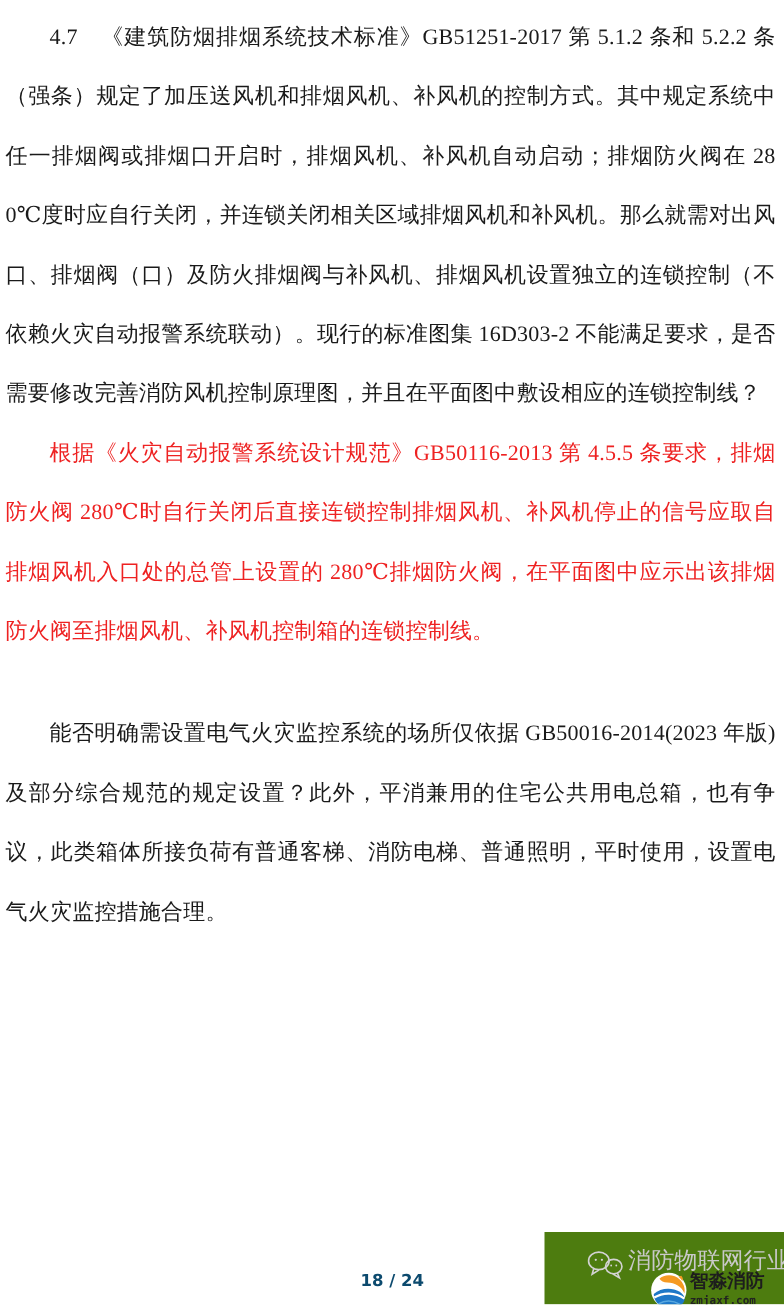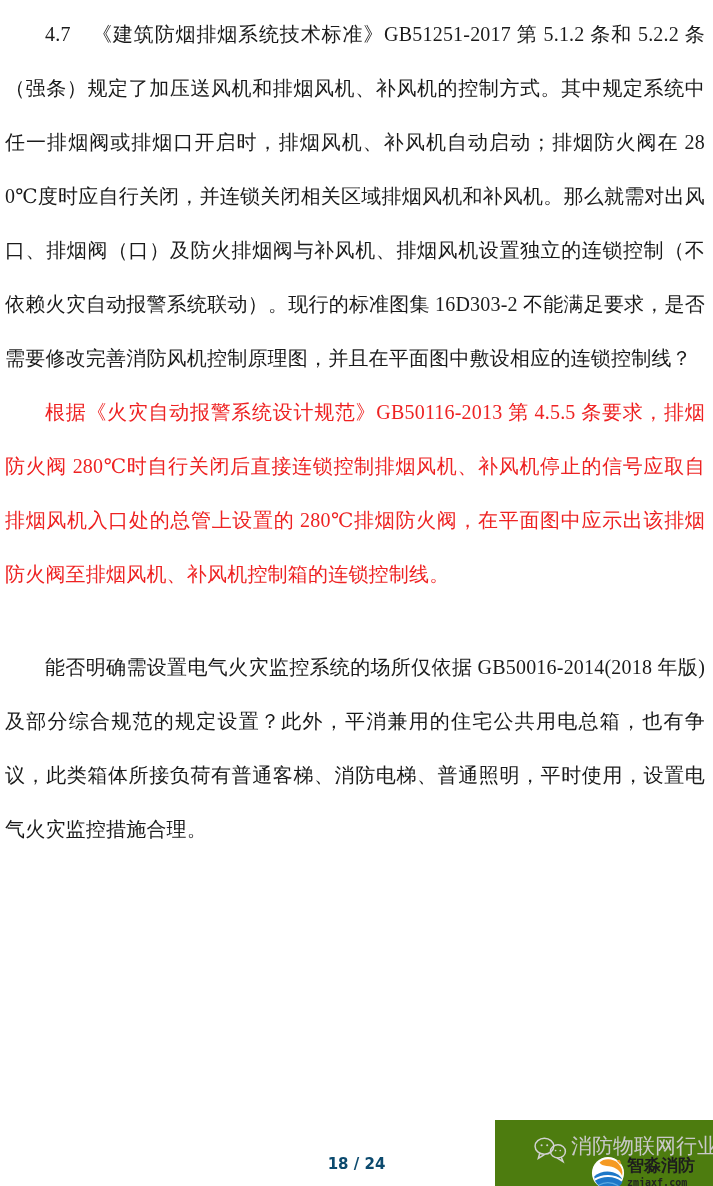--- a/index.html
+++ b/index.html
@@ -64,21 +64,21 @@
 </style>
 </head>
 <body>
 
 <div class="page">
 
   <div class="content">
     <p class="para question">4.7　《建筑防烟排烟系统技术标准》GB51251-2017 第 5.1.2 条和 5.2.2 条（强条）规定了加压送风机和排烟风机、补风机的控制方式。其中规定系统中任一排烟阀或排烟口开启时，排烟风机、补风机自动启动；排烟防火阀在 280℃度时应自行关闭，并连锁关闭相关区域排烟风机和补风机。那么就需对出风口、排烟阀（口）及防火排烟阀与补风机、排烟风机设置独立的连锁控制（不依赖火灾自动报警系统联动）。现行的标准图集 16D303-2 不能满足要求，是否需要修改完善消防风机控制原理图，并且在平面图中敷设相应的连锁控制线？</p>
     <p class="para answer">根据《火灾自动报警系统设计规范》GB50116-2013 第 4.5.5 条要求，排烟防火阀 280℃时自行关闭后直接连锁控制排烟风机、补风机停止的信号应取自排烟风机入口处的总管上设置的 280℃排烟防火阀，在平面图中应示出该排烟防火阀至排烟风机、补风机控制箱的连锁控制线。</p>
     <div class="para-gap"></div>
-    <p class="para question">能否明确需设置电气火灾监控系统的场所仅依据 GB50016-2014(2018 年版)及部分综合规范的规定设置？此外，平消兼用的住宅公共用电总箱，也有争议，此类箱体所接负荷有普通客梯、消防电梯、普通照明，平时使用，设置电气火灾监控措施合理。</p>
+    <p class="para question">能否明确需设置电气火灾监控系统的场所仅依据 GB50016-2014(2023 年版)及部分综合规范的规定设置？此外，平消兼用的住宅公共用电总箱，也有争议，此类箱体所接负荷有普通客梯、消防电梯、普通照明，平时使用，设置电气火灾监控措施合理。</p>
   </div>
 
   <div class="wm-area">
     <span class="wm-chat-icon">
       <svg width="34" height="28" viewBox="0 0 36 30">
         <g fill="none" stroke="#d2d2d2" stroke-width="1.6">
           <ellipse cx="12" cy="11" rx="10" ry="8.5"></ellipse>
           <path d="M7 18.5 L5.5 24 L12 20"></path>
           <ellipse cx="26.5" cy="16.5" rx="8" ry="7"></ellipse>
           <path d="M30 22.5 L32 27.5 L25.5 23.5"></path>

